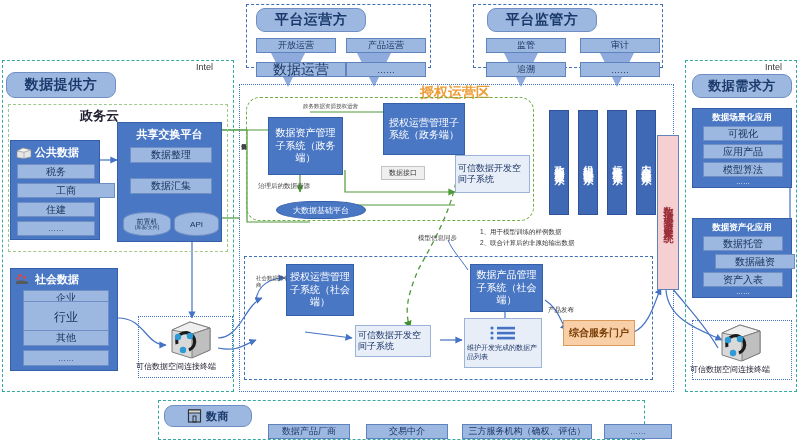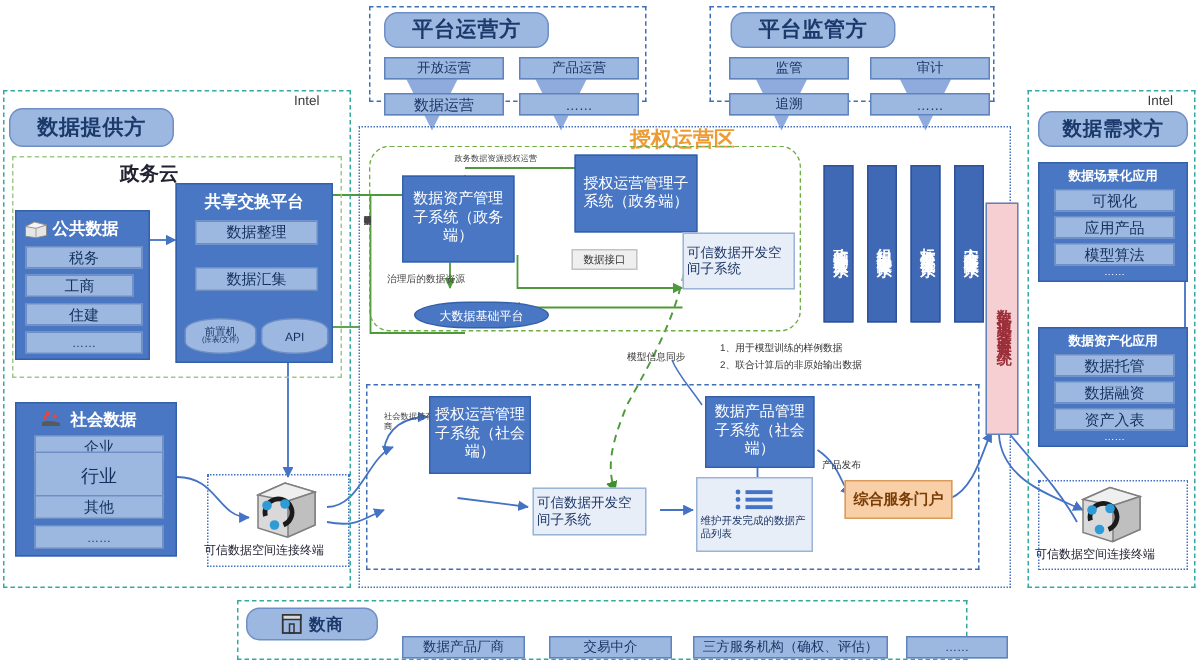--- a/index.html
+++ b/index.html
@@ -110,21 +110,21 @@
     <path d="M521,66 L521,82" stroke="#8faadc" stroke-width="5" fill="none" marker-end="url(#abig)"></path>
     <path d="M617,66 L617,82" stroke="#8faadc" stroke-width="5" fill="none" marker-end="url(#abig)"></path>
 
     <path d="M468,270 C460,258 452,250 448,240" stroke="#4472c4" stroke-width="1" fill="none"></path>
   </svg>
 
   <div class="abs zone-blue" style="left:246px;top:4px;width:185px;height:64px;"></div>
   <div class="abs pill" style="left:256px;top:8px;width:110px;height:24px;font-size:14px;">平台运营方</div>
   <div class="abs lblbox" style="left:256px;top:38px;width:80px;height:15px;font-size:9px;">开放运营</div>
   <div class="abs lblbox" style="left:346px;top:38px;width:80px;height:15px;font-size:9px;">产品运营</div>
-  <div class="abs lblbox" style="left:256px;top:62px;width:80px;height:15px;font-size:10px;">数据运营</div>
+  <div class="abs lblbox" style="left:256px;top:62px;width:90px;height:15px;font-size:14px;">数据运营</div>
   <div class="abs lblbox" style="left:346px;top:62px;width:80px;height:15px;font-size:9px;">……</div>
 
   <div class="abs zone-blue" style="left:473px;top:4px;width:190px;height:64px;"></div>
   <div class="abs pill" style="left:487px;top:8px;width:110px;height:24px;font-size:14px;">平台监管方</div>
   <div class="abs lblbox" style="left:486px;top:38px;width:80px;height:15px;font-size:9px;">监管</div>
   <div class="abs lblbox" style="left:580px;top:38px;width:80px;height:15px;font-size:9px;">审计</div>
   <div class="abs lblbox" style="left:486px;top:62px;width:80px;height:15px;font-size:9px;">追溯</div>
   <div class="abs lblbox" style="left:580px;top:62px;width:80px;height:15px;font-size:9px;">……</div>
 
   <div class="abs zone" style="left:2px;top:60px;width:232px;height:332px;"></div>
@@ -137,39 +137,39 @@
   <div class="abs solid-grp" style="left:10px;top:140px;width:90px;height:100px;">
     <div style="display:flex;align-items:center;gap:3px;padding:4px 0 3px 5px;">
       <svg width="16" height="12" viewBox="0 0 16 12">
         <polygon points="1,4 7,1 15,3 15,10 8,11.5 1,10.5" fill="#e6e6e6" stroke="#888" stroke-width=".6"></polygon>
         <polygon points="1,4 7,1 15,3 8,5.2" fill="#f4f4f4" stroke="#888" stroke-width=".6"></polygon>
         <line x1="8" y1="5.2" x2="8" y2="11.5" stroke="#999" stroke-width=".6"></line>
       </svg>
       <span style="font-size:11px;font-weight:bold;color:#fff;">公共数据</span>
     </div>
     <div class="abs subitem" style="left:6px;top:23px;width:78px;height:15px;font-size:10px;">税务</div>
-    <div class="abs subitem" style="left:6px;top:42px;width:72px;height:15px;font-size:10px;">工商</div>
+    <div class="abs subitem" style="left:6px;top:42px;width:98px;height:15px;font-size:10px;">工商</div>
     <div class="abs subitem" style="left:6px;top:61px;width:78px;height:15px;font-size:10px;">住建</div>
     <div class="abs subitem" style="left:6px;top:80px;width:78px;height:15px;font-size:8px;">……</div>
   </div>
 
   <div class="abs solid-grp" style="left:117px;top:122px;width:105px;height:120px;">
     <div style="text-align:center;padding-top:4px;font-size:11px;font-weight:bold;color:#fff;">共享交换平台</div>
     <div class="abs subitem" style="left:12px;top:24px;width:82px;height:16px;font-size:10px;">数据整理</div>
     <div class="abs subitem" style="left:12px;top:55px;width:82px;height:16px;font-size:10px;text-align:right;">数据汇集</div>
     <div class="abs" style="left:5px;top:89px;width:48px;height:24px;background:#9db8e0;border:1px solid #6f8fc4;border-radius:24px/8px;display:flex;flex-direction:column;align-items:center;justify-content:center;line-height:1.05;">
       <span style="font-size:7px;color:#12305e;">前置机</span>
       <span style="font-size:5px;color:#12305e;">(库表/文件)</span>
     </div>
     <div class="abs" style="left:56px;top:89px;width:45px;height:24px;background:#9db8e0;border:1px solid #6f8fc4;border-radius:22px/8px;display:flex;align-items:center;justify-content:center;">
       <span style="font-size:8px;color:#12305e;">API</span>
     </div>
   </div>
 
-  <div class="abs solid-grp" style="left:10px;top:268px;width:108px;height:103px;padding-left:12px;">
+  <div class="abs solid-grp" style="left:10px;top:268px;width:108px;height:103px;">
     <div style="display:flex;align-items:center;gap:3px;padding:3px 0 2px 4px;">
       <svg width="17" height="13" viewBox="0 0 17 13">
         <circle cx="5" cy="2.5" r="1.6" fill="#e8453c"></circle>
         <circle cx="9.5" cy="4.5" r="1.4" fill="#e8453c"></circle>
         <circle cx="3" cy="5.5" r="1.3" fill="#e8453c"></circle>
         <path d="M1,8.5 C4,7 9,7.5 13,9 L13,11 L1,11 z" fill="#5a5a5a"></path>
       </svg>
       <span style="font-size:11px;font-weight:bold;color:#fff;">社会数据</span>
     </div>
     <div class="abs subitem" style="left:12px;top:21px;width:86px;height:16px;font-size:10px;">企业</div>
@@ -248,21 +248,21 @@
     <div style="text-align:center;padding-top:3px;font-size:8.5px;font-weight:bold;color:#fff;">数据场景化应用</div>
     <div class="abs subitem" style="left:10px;top:17px;width:80px;height:15px;font-size:10px;">可视化</div>
     <div class="abs subitem" style="left:10px;top:35px;width:80px;height:15px;font-size:10px;">应用产品</div>
     <div class="abs subitem" style="left:10px;top:53px;width:80px;height:15px;font-size:10px;">模型算法</div>
     <div class="abs" style="left:10px;top:69px;width:80px;height:9px;text-align:center;font-size:7px;color:#fff;">……</div>
   </div>
 
   <div class="abs solid-grp" style="left:692px;top:218px;width:100px;height:80px;">
     <div style="text-align:center;padding-top:3px;font-size:8.5px;font-weight:bold;color:#fff;">数据资产化应用</div>
     <div class="abs subitem" style="left:10px;top:17px;width:80px;height:15px;font-size:10px;">数据托管</div>
-    <div class="abs subitem" style="left:10px;top:35px;width:80px;height:15px;font-size:10px;">数据融资</div>
+    <div class="abs subitem" style="left:22px;top:35px;width:80px;height:15px;font-size:10px;">数据融资</div>
     <div class="abs subitem" style="left:10px;top:53px;width:80px;height:15px;font-size:10px;">资产入表</div>
     <div class="abs" style="left:10px;top:69px;width:80px;height:9px;text-align:center;font-size:7px;color:#fff;">……</div>
   </div>
 
   <div class="abs zone-dot-blue" style="left:692px;top:320px;width:100px;height:60px;"></div>
   <svg class="abs" style="left:718px;top:323px;" width="46" height="40" viewBox="0 0 46 40">
     <polygon points="4,10 22,2 42,8 42,30 23,38 4,32" fill="#d9d9d9" stroke="#7f7f7f" stroke-width="1"></polygon>
     <polygon points="4,10 22,2 42,8 24,14" fill="#efefef" stroke="#7f7f7f" stroke-width="1"></polygon>
     <polygon points="42,8 42,30 24,38 24,14" fill="#bfbfbf" stroke="#7f7f7f" stroke-width="1"></polygon>
     <path d="M9,24 A9,9 0 1,1 21,30" fill="none" stroke="#1a1a1a" stroke-width="3.2"></path>

